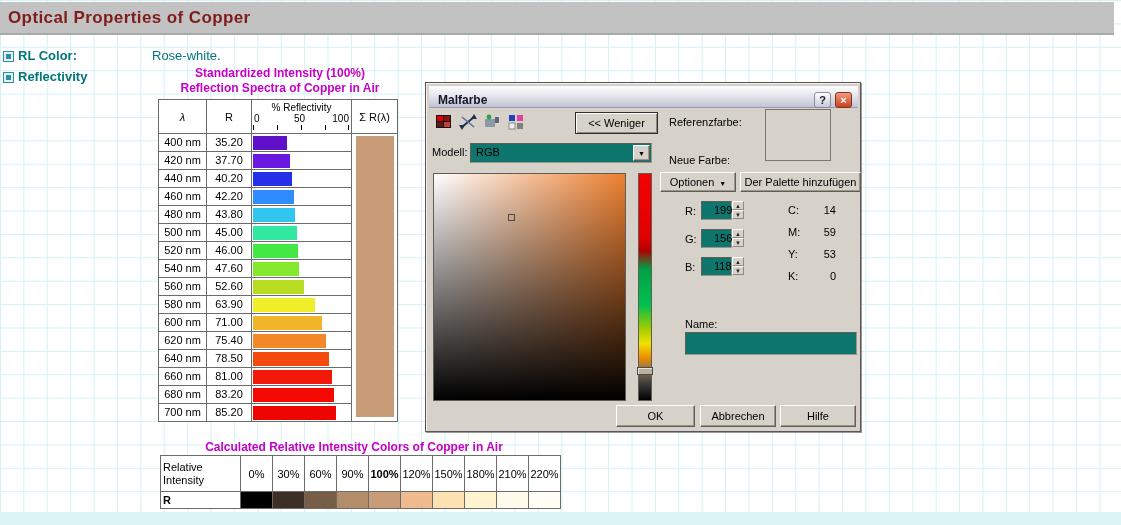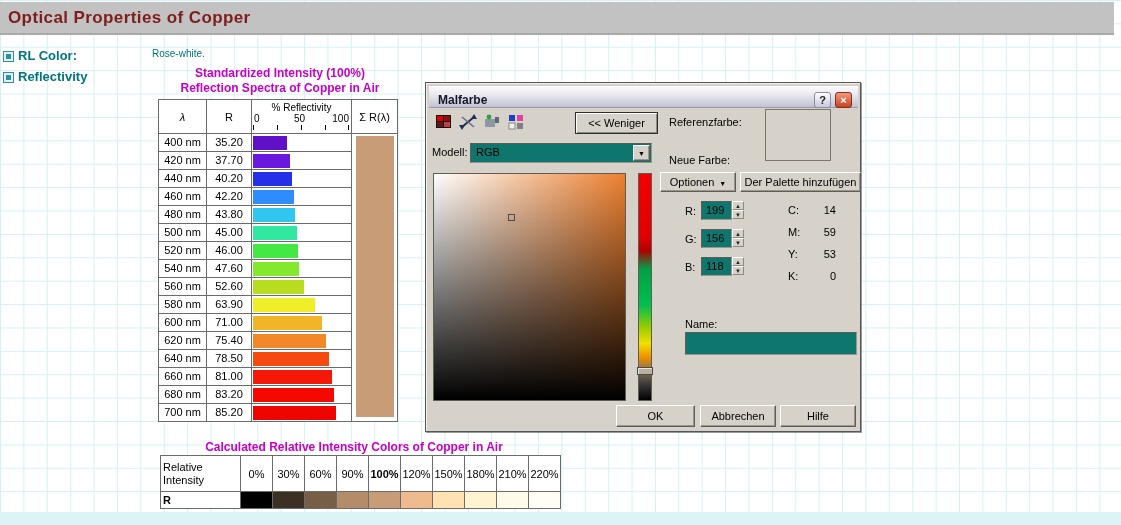--- a/index.html
+++ b/index.html
@@ -13,21 +13,21 @@
   .abs { position:absolute; }
 
   
   #hdr { left:0; top:2px; width:1114px; height:33px; background:#c2c2c2; border-bottom:2px solid #a9a9a9; }
   #hdr-title { padding:6px 0 0 8px; font-size:17px; font-weight:bold; color:#7f1d1d; letter-spacing:.4px; }
 
   
   .bullet { width:11px; height:11px; border:1px solid #2f8fa0; background:#dff3f5; }
   .bullet::after { content:""; display:block; width:5px; height:5px; margin:2px; background:#2f8fa0; }
   .prop-label { color:#00767c; font-weight:bold; font-size:13px; white-space:nowrap; }
-  .prop-value { color:#00767c; font-size:10px; white-space:nowrap; }
+  .prop-value { color:#00767c; font-size:13px; white-space:nowrap; }
 
   
   .sp-title { width:244px; text-align:center; font-size:12px; font-weight:bold; color:#c800c8; white-space:nowrap; }
   table.spec { border-collapse:collapse; background:#fff; }
   .spec th, .spec td { border:1px solid #6b6b6b; font-size:11px; color:#000; font-weight:normal; }
   .spec th { height:34px; vertical-align:middle; background:#fff; }
   .col-lam { width:48px; text-align:center; }
   .col-r   { width:45px; text-align:center; }
   .col-bar { width:100px; }
   .col-sum { width:46px; text-align:center; }
@@ -85,21 +85,21 @@
   #btn-palette { left:314px; top:89px; width:121px; height:20px; line-height:18px; }
   #grad { left:7px; top:90px; width:193px; height:228px; border:1px solid #5f5d55;
     background:linear-gradient(to bottom, rgba(0,0,0,0), rgba(0,0,0,1)), linear-gradient(to right, #ffffff, #ec8030); }
   #grad-marker { left:74px; top:40px; width:7px; height:7px; border:1px solid #4a4a4a; }
   #hue { left:212px; top:90px; width:14px; height:228px; border:1px solid #5f5d55;
     background:linear-gradient(to bottom, #f40000 0%, #e00000 28%, #b00000 34%, #00a046 42%, #00c050 58%,
       #9ccc00 68%, #f0e000 75%, #f09000 81%, #8a7050 87%, #3a3a3a 93%, #000 100%); }
   #hue-handle { left:-2px; top:193px; width:16px; height:8px; background:#b8b0a2; border:1px solid #4a4a4a;
     box-shadow:inset 1px 1px 0 #e8e4da; }
   .chan-label { width:14px; font-size:11px; }
-  .chan-field { width:31px; height:19px; font-size:11px; line-height:17px; padding-left:4px; }
+  .chan-field { width:31px; height:19px; font-size:11px; line-height:17px; padding-left:12px; }
   .spin { width:12px; height:19px; }
   .spin div { width:12px; height:9px; font-size:6px; line-height:8px; text-align:center; color:#222;
     background:#d6d2ca; border:1px solid #8d8a7e; border-top-color:#fff; border-left-color:#fff; }
   .cmyk-line { font-size:11px; }
   .cmyk-line .cl { display:inline-block; width:18px; }
   .cmyk-line .cv { display:inline-block; width:30px; text-align:right; }
   #name-input { left:259px; top:249px; width:172px; height:23px; font-size:11px; padding-left:3px; }
   .dlg-btn { width:79px; height:22px; line-height:20px; top:322px; }
 </style>
 </head>

